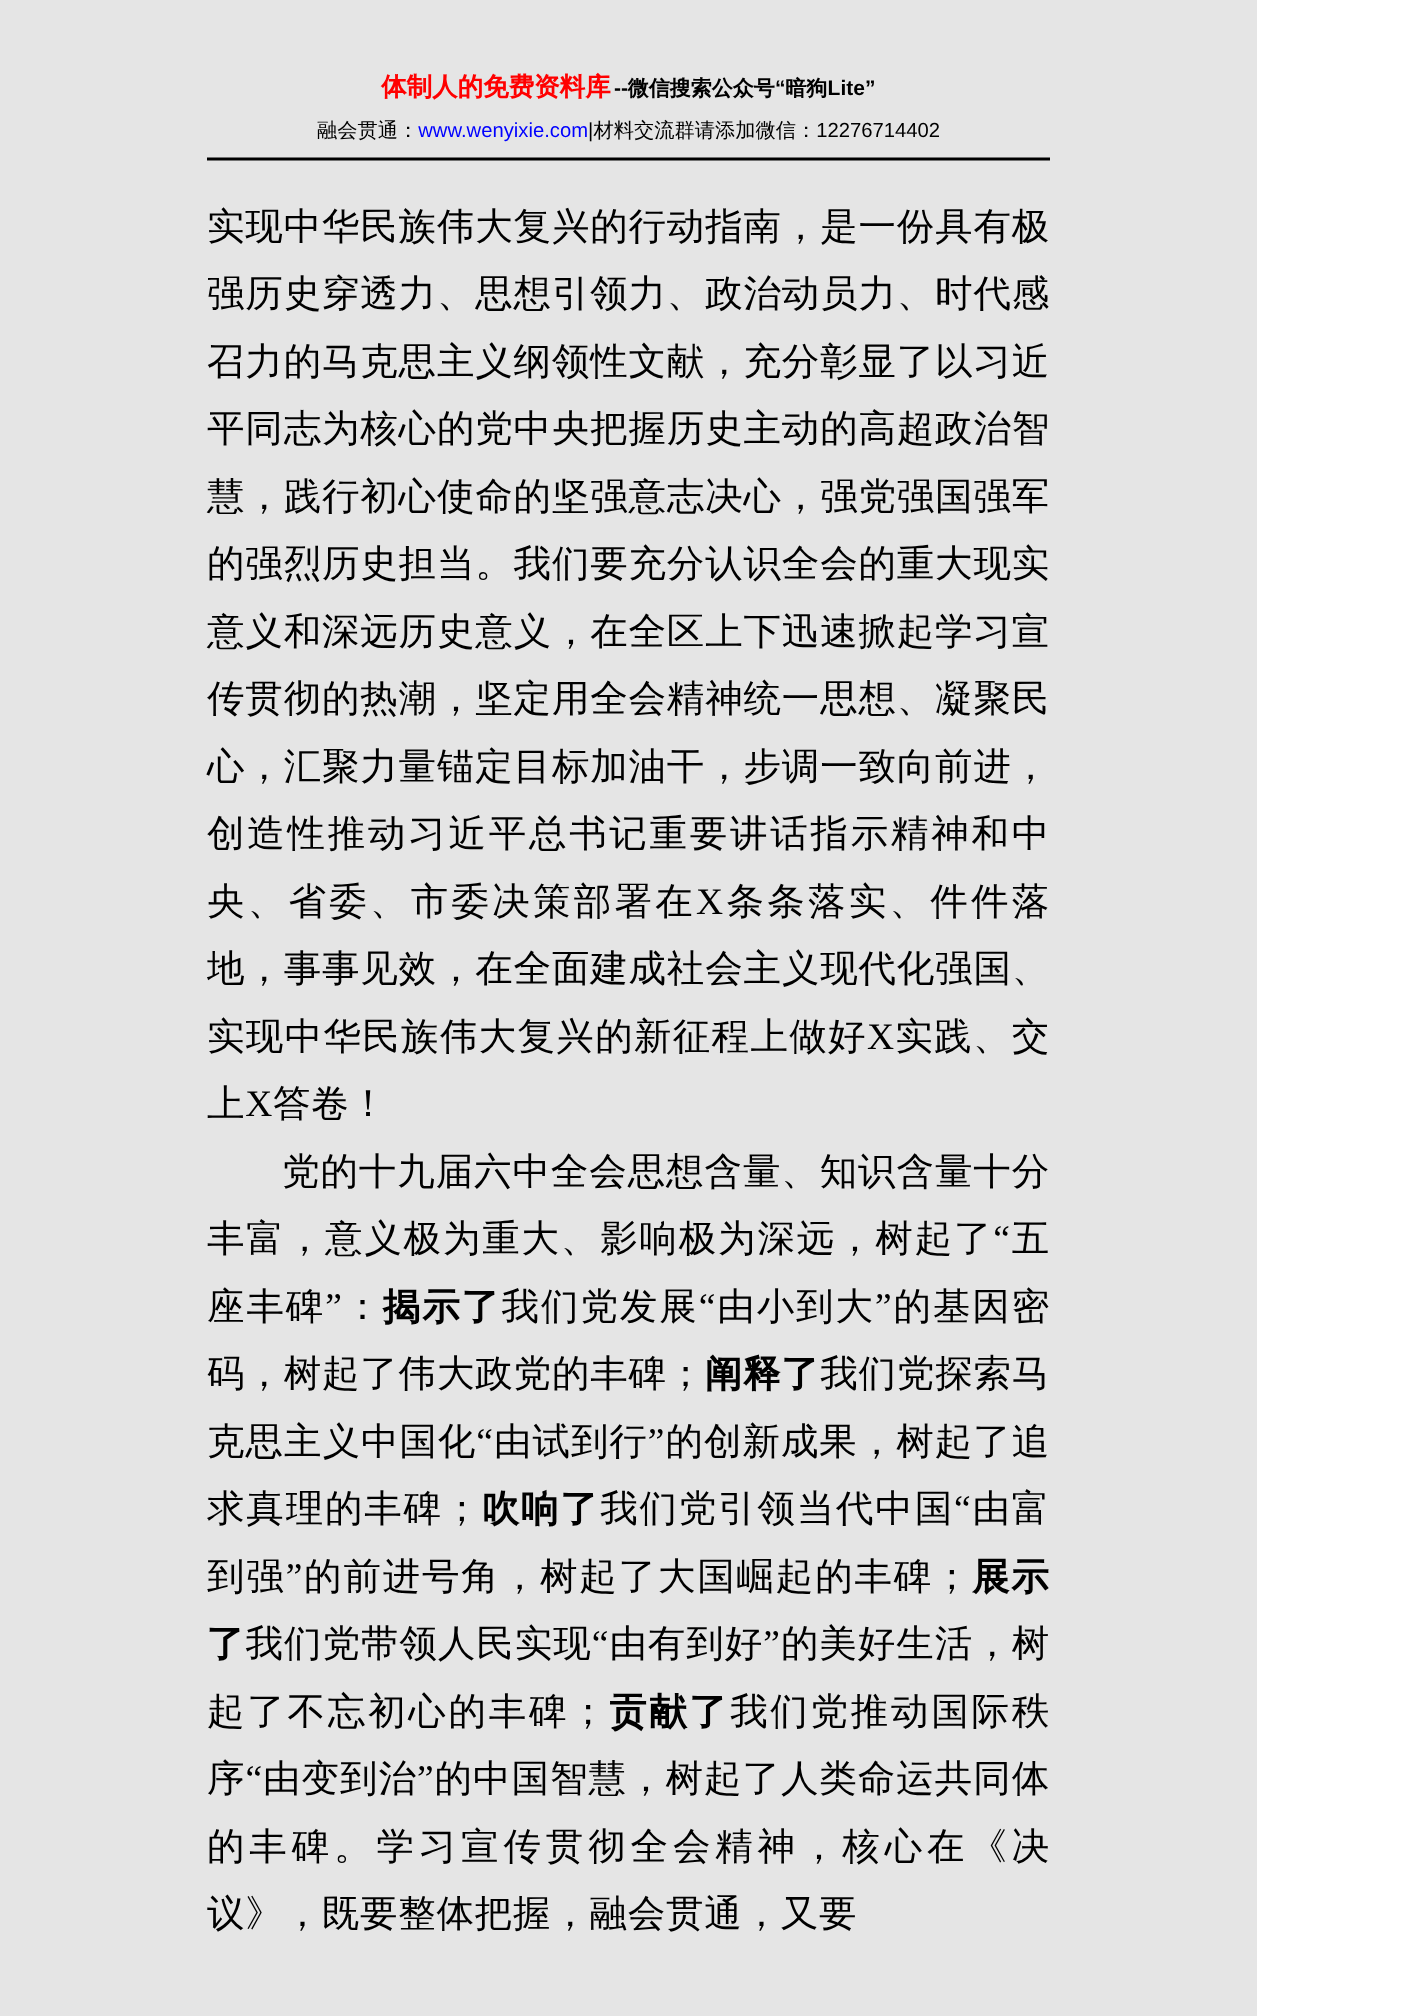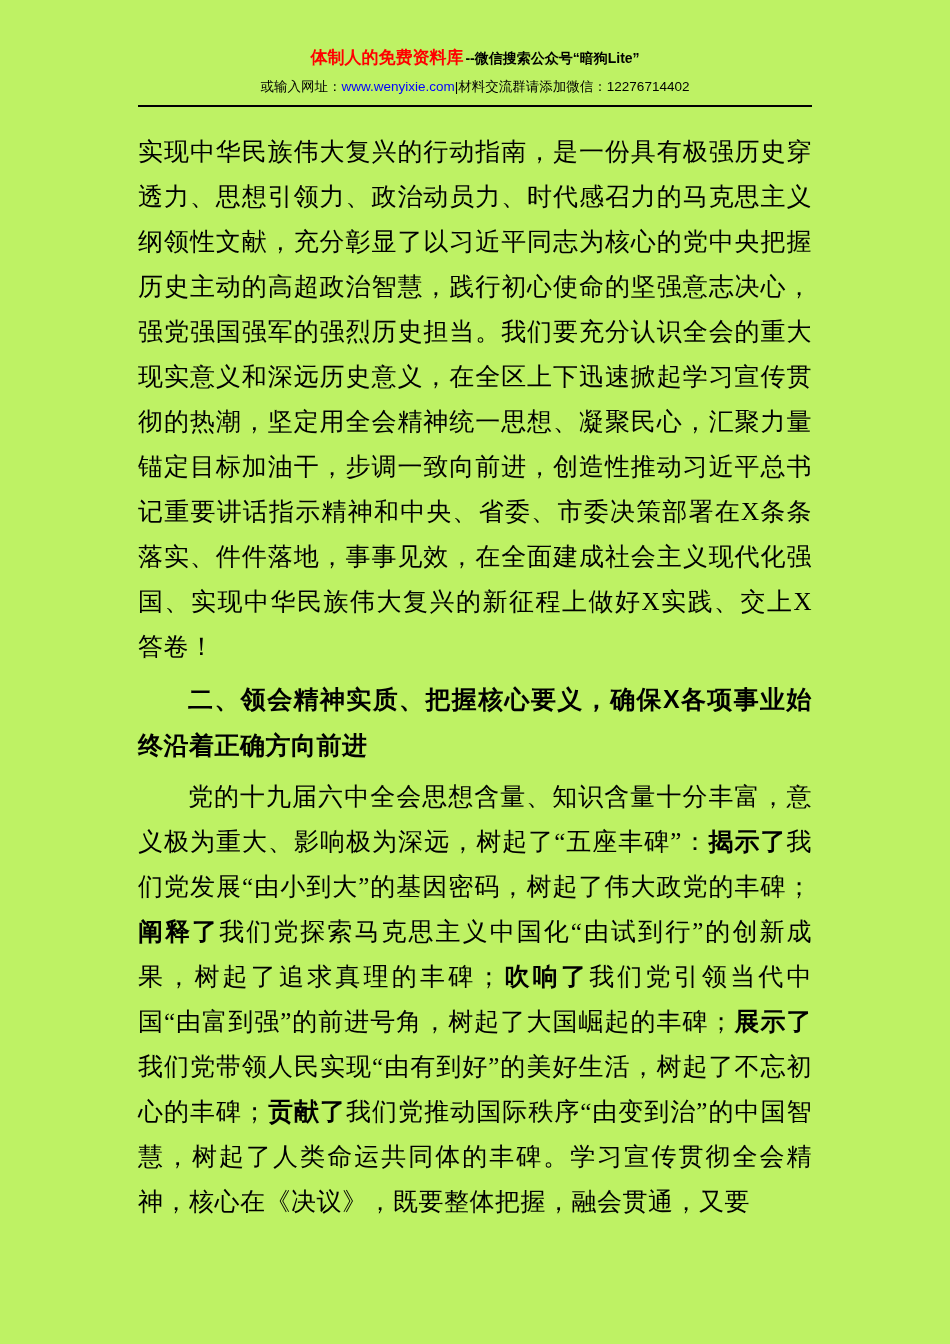--- a/index.html
+++ b/index.html
@@ -3,23 +3,23 @@
 <meta charset="utf-8">
 <style>
   * { margin: 0; padding: 0; box-sizing: border-box; }
 
   html, body {
     background: #ffffff;
   }
 
   .page {
     position: relative;
-    width: 950px;
+    width: 838px;
     height: 1344px;
-    background: #bef264;
+    background: #e5e5e5;
     padding: 46px 138px 0 138px;
     color: #000000;
     font-family: "Liberation Serif", "DejaVu Serif", serif;
     overflow: hidden;
   }
 
   
   .page-header {
     text-align: center;
     font-family: "Liberation Sans", "DejaVu Sans", sans-serif;
@@ -95,28 +95,27 @@
 </head>
 <body>
 
 <div class="page">
 
   <header class="page-header">
     <div class="header-line1">
       <span class="brand">体制人的免费资料库</span><span class="brand-suffix">--微信搜索公众号“暗狗Lite”</span>
     </div>
     <div class="header-line2">
-      <span>或输入网址：</span><a class="url-link">www.wenyixie.com</a><span>|材料交流群请添加微信：12276714402</span>
+      <span>融会贯通：</span><a class="url-link">www.wenyixie.com</a><span>|材料交流群请添加微信：12276714402</span>
     </div>
     <hr class="header-rule">
   </header>
 
   <main class="content">
 
     <p class="para">实现中华民族伟大复兴的行动指南，是一份具有极强历史穿透力、思想引领力、政治动员力、时代感召力的马克思主义纲领性文献，充分彰显了以习近平同志为核心的党中央把握历史主动的高超政治智慧，践行初心使命的坚强意志决心，强党强国强军的强烈历史担当。我们要充分认识全会的重大现实意义和深远历史意义，在全区上下迅速掀起学习宣传贯彻的热潮，坚定用全会精神统一思想、凝聚民心，汇聚力量锚定目标加油干，步调一致向前进，创造性推动习近平总书记重要讲话指示精神和中央、省委、市委决策部署在X条条落实、件件落地，事事见效，在全面建成社会主义现代化强国、实现中华民族伟大复兴的新征程上做好X实践、交上X答卷！</p>
 
-    <h2 class="section-heading">二、领会精神实质、把握核心要义，确保X各项事业始终沿着正确方向前进</h2>
 
     <p class="para indent"><span>党的十九届六中全会思想含量、知识含量十分丰富，意义极为重大、影响极为深远，树起了“五座丰碑”：</span><span style="font-weight: bold;">揭示了</span><span>我们党发展“由小到大”的基因密码，树起了伟大政党的丰碑；</span><span style="font-weight: bold;">阐释了</span><span>我们党探索马克思主义中国化“由试到行”的创新成果，树起了追求真理的丰碑；</span><span style="font-weight: bold;">吹响了</span><span>我们党引领当代中国“由富到强”的前进号角，树起了大国崛起的丰碑；</span><span style="font-weight: bold;">展示了</span><span>我们党带领人民实现“由有到好”的美好生活，树起了不忘初心的丰碑；</span><span style="font-weight: bold;">贡献了</span><span>我们党推动国际秩序“由变到治”的中国智慧，树起了人类命运共同体的丰碑。学习宣传贯彻全会精神，核心在《决议》，既要整体把握，融会贯通，又要</span></p>
 
   </main>
 
 </div>
 
 </body></html>

